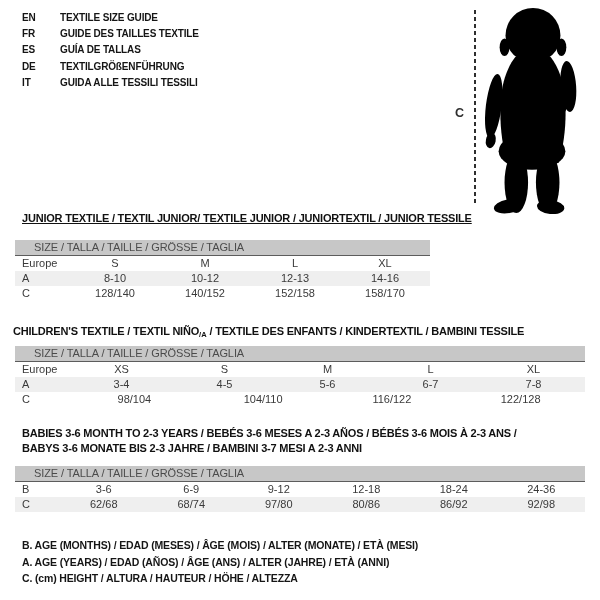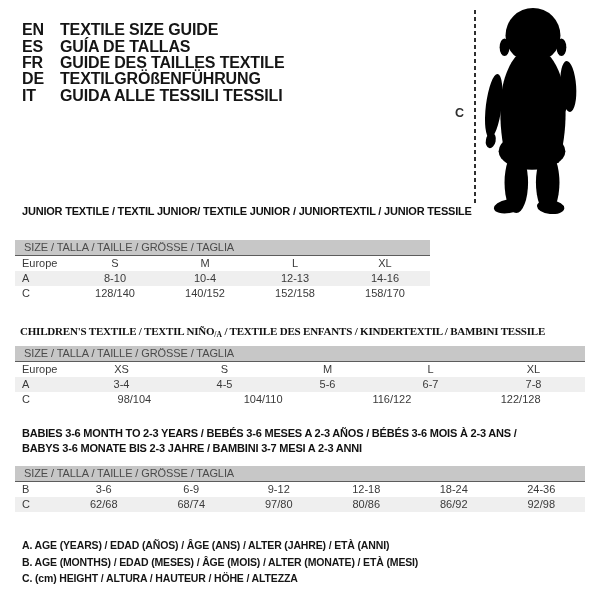--- a/index.html
+++ b/index.html
@@ -3,70 +3,70 @@
 <meta charset="utf-8">
 <style>
   html,body{margin:0;padding:0;}
   body{
     width:600px;height:600px;position:relative;overflow:hidden;
     background:#ffffff;color:#111;
     font-family:"Liberation Sans","DejaVu Sans",sans-serif;
   }
 
   
-  #lang-list{position:absolute;left:22px;top:22px;font-weight:bold;font-size:16px;letter-spacing:-0.15px;color:#151515;}
+  #lang-list{position:absolute;left:22px;top:9px;font-weight:bold;font-size:10px;letter-spacing:-0.15px;color:#151515;}
   .lang-row{display:flex;height:16.4px;align-items:center;}
   .lang-code{width:38px;}
 
   
   #measure-line{position:absolute;left:474px;top:10px;width:2px;height:196px;
     background:repeating-linear-gradient(to bottom,#2e2e2e 0 3.5px,transparent 3.5px 7px);}
   #measure-c{position:absolute;left:455px;top:106px;font-size:12.5px;font-weight:bold;color:#2e2e2e;}
   #baby{position:absolute;left:482px;top:6px;}
 
   
   .section-title{position:absolute;font-weight:bold;font-size:11px;line-height:15px;letter-spacing:-0.2px;color:#111;white-space:nowrap;}
   .sub{font-size:7.5px;vertical-align:-2px;letter-spacing:0;}
   .size-table{position:absolute;font-size:11px;color:var(--table-ink,#3a3a3a);}
   .tbl-header{height:15px;line-height:15px;background:var(--header-bar,#c7c7c7);
-    color:#4b4b4b;padding-left:9px;border-bottom:1px solid var(--rule,#5c5c5c);letter-spacing:-0.1px;}
+    color:#4b4b4b;padding-left:19px;border-bottom:1px solid var(--rule,#5c5c5c);letter-spacing:-0.1px;}
   .row{display:flex;height:15px;line-height:15px;}
   .row.shaded{background:var(--row-alt,#efefef);}
   .cell{flex:1;text-align:center;}
   .label{flex:0 0 auto;text-align:left;padding-left:7px;box-sizing:border-box;}
 
-  #section-1 .section-title{left:22px;top:204px;}
+  #section-1 .section-title{left:22px;top:211px;text-decoration:underline;}
   #section-1 .size-table{left:15px;top:240px;width:415px;}
   #section-1 .label{width:55px;}
-  #section-2 .section-title{left:20px;top:324px;font-family:Liberation Serif, serif;}
+  #section-2 .section-title{left:13px;top:324px;}
   #section-2 .size-table{left:15px;top:346px;width:570px;}
   #section-2 .label{width:55px;}
   #section-3 .section-title{left:22px;top:426px;}
   #section-3 .size-table{left:15px;top:466px;width:570px;}
   #section-3 .label{width:45px;}
 
   
   #footnotes{position:absolute;left:22px;top:537px;font-weight:bold;font-size:10.5px;
     line-height:16.5px;letter-spacing:-0.15px;color:#151515;}
 </style>
 </head>
 <body style="--header-bar: #c7c7c7; --row-alt: #efefef; --rule: #5c5c5c; --table-ink: #3a3a3a;">
 
 <div id="lang-list">
     <div class="lang-row">
       <span class="lang-code">EN</span>
       <span class="lang-title">TEXTILE SIZE GUIDE</span>
     </div>
     <div class="lang-row">
+      <span class="lang-code">FR</span>
+      <span class="lang-title">GUIDE DES TAILLES TEXTILE</span>
+    </div>
+    <div class="lang-row">
       <span class="lang-code">ES</span>
       <span class="lang-title">GUÍA DE TALLAS</span>
-    </div>
-    <div class="lang-row">
-      <span class="lang-code">FR</span>
-      <span class="lang-title">GUIDE DES TAILLES TEXTILE</span>
     </div>
     <div class="lang-row">
       <span class="lang-code">DE</span>
       <span class="lang-title">TEXTILGRÖßENFÜHRUNG</span>
     </div>
     <div class="lang-row">
       <span class="lang-code">IT</span>
       <span class="lang-title">GUIDA ALLE TESSILI TESSILI</span>
     </div>
   </div>
@@ -100,21 +100,21 @@
       <div class="row">
         <span class="label">Europe</span>
         <span class="cell">S</span>
         <span class="cell">M</span>
         <span class="cell">L</span>
         <span class="cell">XL</span>
       </div>
       <div class="row shaded">
         <span class="label">A</span>
         <span class="cell">8-10</span>
-        <span class="cell">10-4</span>
+        <span class="cell">10-12</span>
         <span class="cell">12-13</span>
         <span class="cell">14-16</span>
       </div>
       <div class="row">
         <span class="label">C</span>
         <span class="cell">128/140</span>
         <span class="cell">140/152</span>
         <span class="cell">152/158</span>
         <span class="cell">158/170</span>
       </div>
@@ -175,16 +175,16 @@
         <span class="cell">68/74</span>
         <span class="cell">97/80</span>
         <span class="cell">80/86</span>
         <span class="cell">86/92</span>
         <span class="cell">92/98</span>
       </div>
     </div>
 </div>
 
 <div id="footnotes">
+    <div class="footnote">B. AGE (MONTHS) / EDAD (MESES) / ÂGE (MOIS) / ALTER (MONATE) / ETÀ (MESI)</div>
     <div class="footnote">A. AGE (YEARS) / EDAD (AÑOS) / ÂGE (ANS) / ALTER (JAHRE) / ETÀ (ANNI)</div>
-    <div class="footnote">B. AGE (MONTHS) / EDAD (MESES) / ÂGE (MOIS) / ALTER (MONATE) / ETÀ (MESI)</div>
     <div class="footnote">C. (cm) HEIGHT / ALTURA / HAUTEUR / HÖHE / ALTEZZA</div>
   </div>
 
 </body></html>

